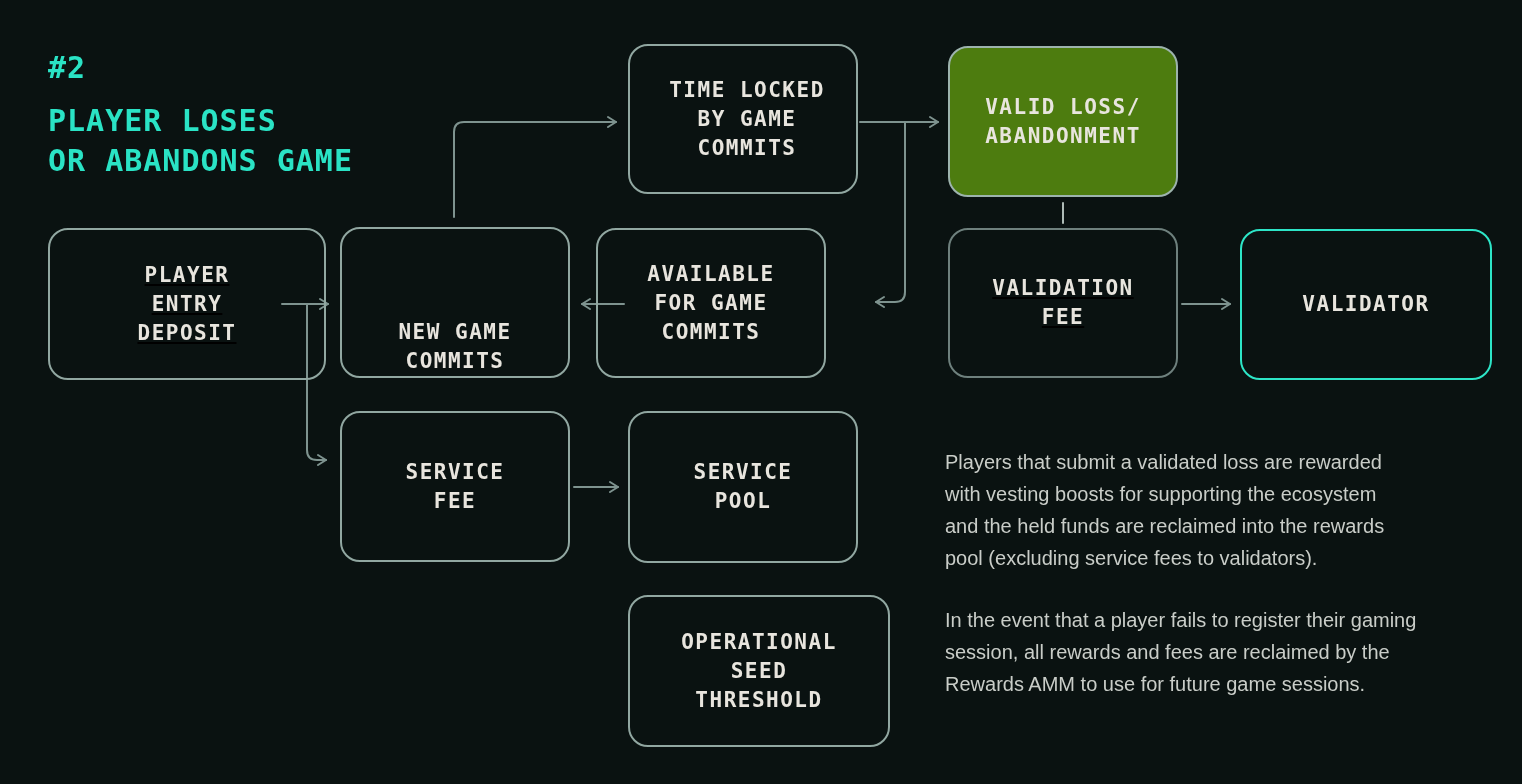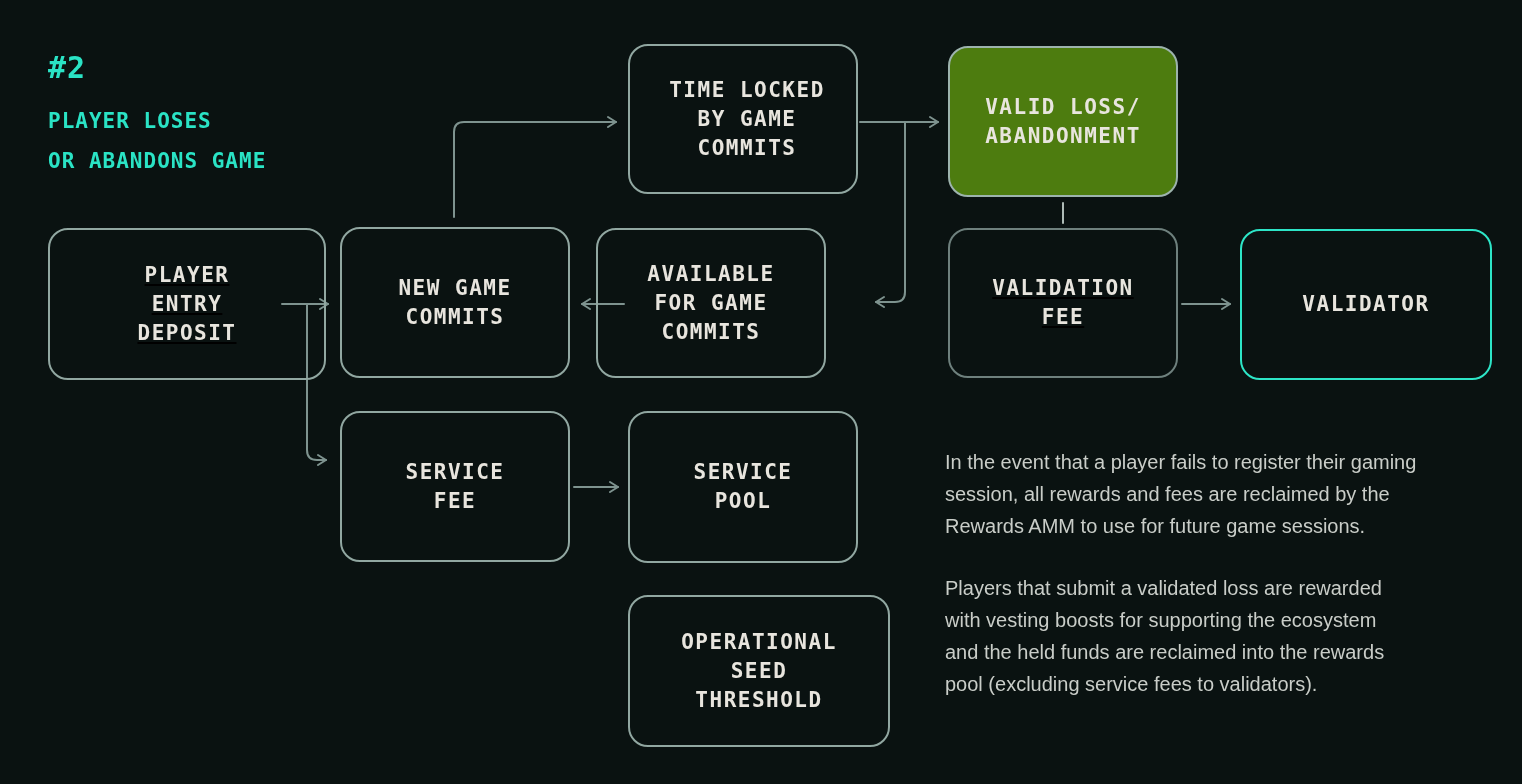--- a/index.html
+++ b/index.html
@@ -27,21 +27,21 @@
     top: 50px;
     color: #2ae3c5;
   }
   .title-number {
     font-size: 30px;
     font-weight: 700;
     letter-spacing: 1px;
     margin-bottom: 16px;
   }
   .title-sub {
-    font-size: 21px;
+    font-size: 30px;
     font-weight: 700;
     letter-spacing: 1px;
     line-height: 40px;
     white-space: pre-line;
   }
   .box {
     position: absolute;
     box-sizing: border-box;
     border: 2px solid #91a7a1;
     border-radius: 20px;
@@ -56,21 +56,21 @@
     font-size: 21px;
     font-weight: 700;
     letter-spacing: 1.5px;
     line-height: 29px;
     white-space: pre-line;
   }
   .b-time-locked   { left: 628px;  top: 44px;  width: 230px; height: 150px; padding-left: 8px; }
   .b-valid-loss    { left: 948px;  top: 46px;  width: 230px; height: 151px;
                      background: #4d7c0f; border-color: #9db3ad; }
   .b-player-entry  { left: 48px;   top: 228px; width: 278px; height: 152px; text-decoration: underline; }
-  .b-new-game      { left: 340px;  top: 227px; width: 230px; height: 151px; }
+  .b-new-game      { left: 340px;  top: 227px; width: 230px; height: 151px; align-items: flex-end; }
   .b-available     { left: 596px;  top: 228px; width: 230px; height: 150px; }
   .b-validation-fee{ left: 948px;  top: 228px; width: 230px; height: 150px;
                      border-color: #6e807d; text-decoration: underline; }
   .b-validator     { left: 1240px; top: 229px; width: 252px; height: 151px;
                      border-color: #2de5c7; border-width: 2.5px; }
   .b-service-fee   { left: 340px;  top: 411px; width: 230px; height: 151px; }
   .b-service-pool  { left: 628px;  top: 411px; width: 230px; height: 152px; }
   .b-operational   { left: 628px;  top: 595px; width: 262px; height: 152px; }
   .notes {
     position: absolute;
@@ -164,22 +164,22 @@
 POOL</span>
   </div>
 
   <div class="box b-operational">
     <span class="box-label">OPERATIONAL
 SEED
 THRESHOLD</span>
   </div>
 
   <div class="notes">
-    <p>In the event that a player fails to register their gaming
-session, all rewards and fees are reclaimed by the
-Rewards AMM to use for future game sessions.</p>
     <p>Players that submit a validated loss are rewarded
 with vesting boosts for supporting the ecosystem
 and the held funds are reclaimed into the rewards
 pool (excluding service fees to validators).</p>
+    <p>In the event that a player fails to register their gaming
+session, all rewards and fees are reclaimed by the
+Rewards AMM to use for future game sessions.</p>
   </div>
 
 </div>
 
 </body></html>

